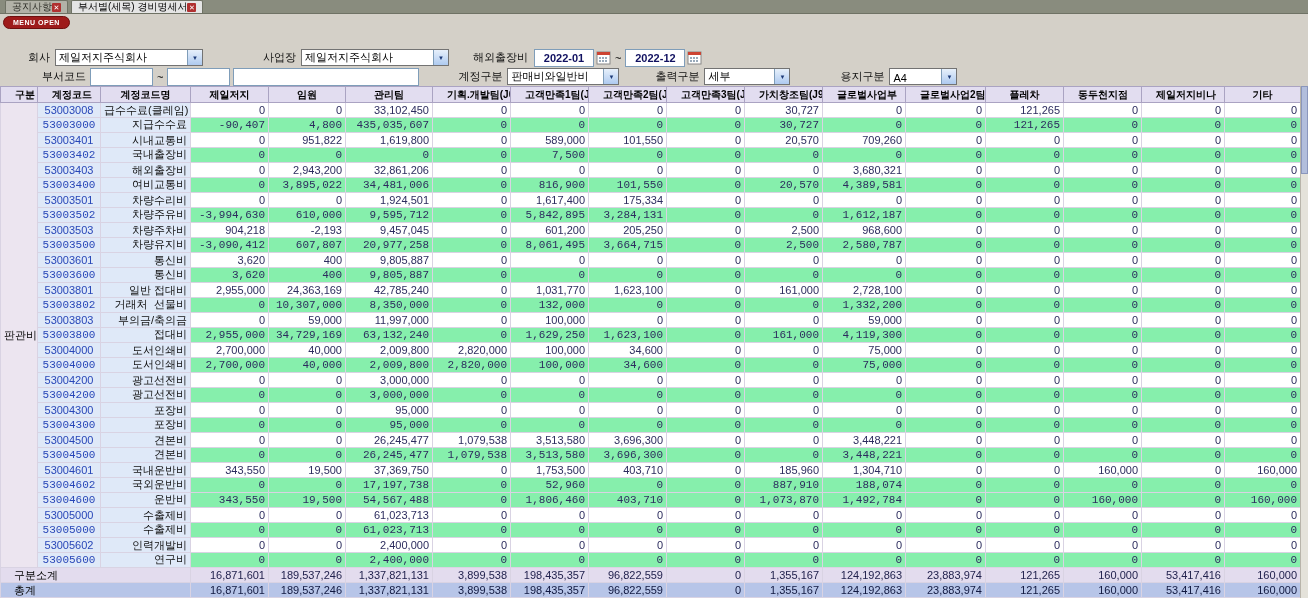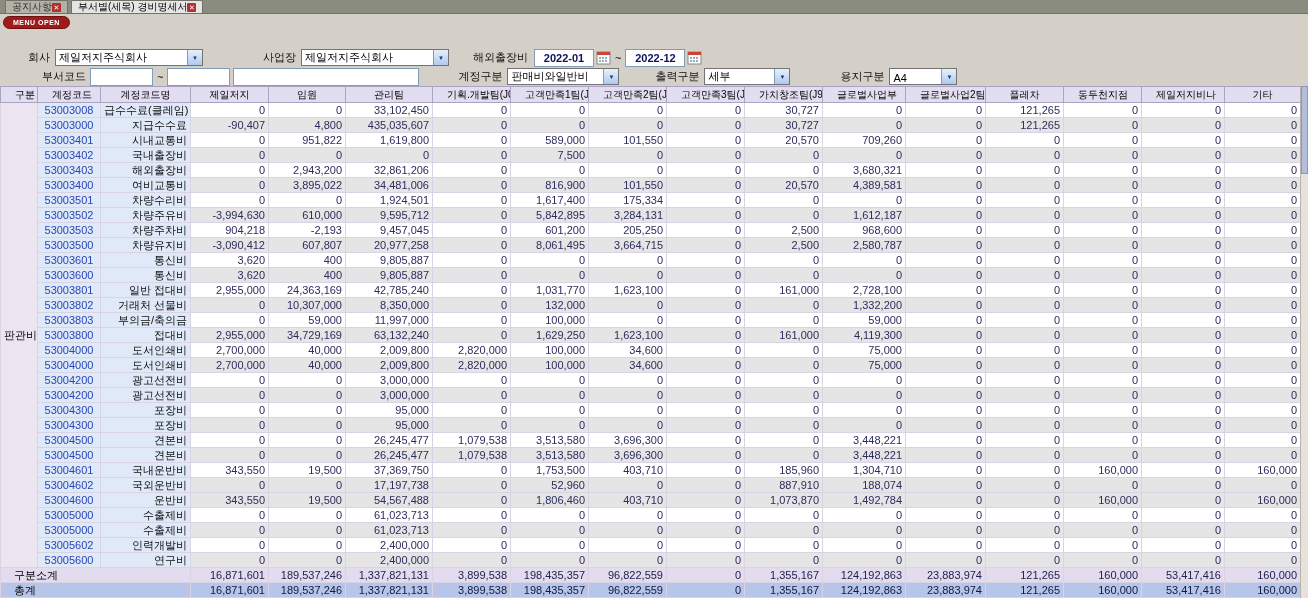--- a/index.html
+++ b/index.html
@@ -36,26 +36,26 @@
                  border-left:1px solid #7f9db9; display:flex; align-items:center;
                  justify-content:center; font-size:6px; color:#1c3a78; }
   .txt { height:17px; border:1px solid #7f9db9; background:#fff; font-size:11px;
          padding:8px 2px; font-family:inherit; }
   .datebox { font-weight:bold; color:#101060; text-align:center; width:60px; }
   .tilde { margin:0 4px; }
   .calbtn { width:15px; height:15px; margin-left:2px; background:none; border:none; padding:0; }
   
   .gridwrap { position:relative; }
   table { border-collapse:collapse; table-layout:fixed; width:1300px; background:#fff; }
-  th { background:#e2ddf0; border:1px solid #aaa3c2; font-size:10px; font-weight:normal;
+  th { background:#e2ddf0; border:1px solid #aaa3c2; font-size:10px; font-weight:bold;
        height:16px; overflow:hidden; white-space:nowrap; padding:0 14px; color:#000; }
   td { height:14px; line-height:14px; border:1px solid #d9d3e3; padding:0 3px;
        overflow:hidden; white-space:nowrap; font-size:11px; }
   .rw { background:#ffffff; }
-  .rp { background:#e5e5e5; }
+  .rp { background:#86efac;font-family:Liberation Mono, monospace; }
   .code-cell { background:#dfe9f8; color:#2847b8; text-align:center; padding:0 1px; }
   .name-cell { background:#dfe9f8; color:#101010; text-align:right; }
   .num-cell  { text-align:right; color:#2c2c5e; }
   .group-cell { background:#ece5f0; text-align:center; vertical-align:middle; color:#000; }
   .row-subtotal { background:#e3dcee; }
   .row-subtotal .num-cell { color:#22224e; }
   .row-total { background:#b7c5e8; }
   .row-total .num-cell { color:#101840; }
   .total-label { text-align:left; padding-left:13px; color:#000; }
   

